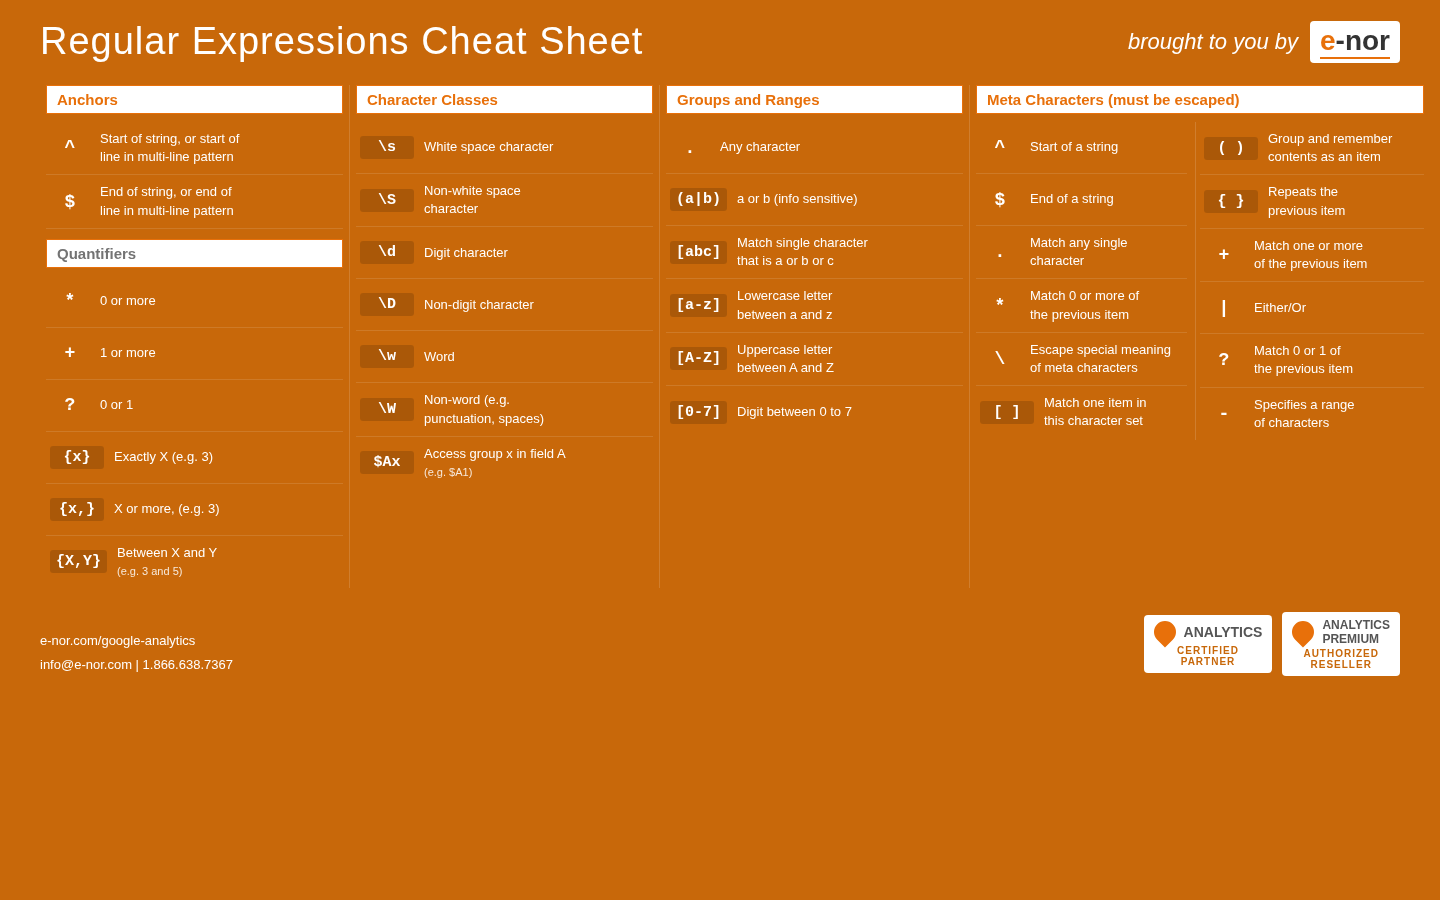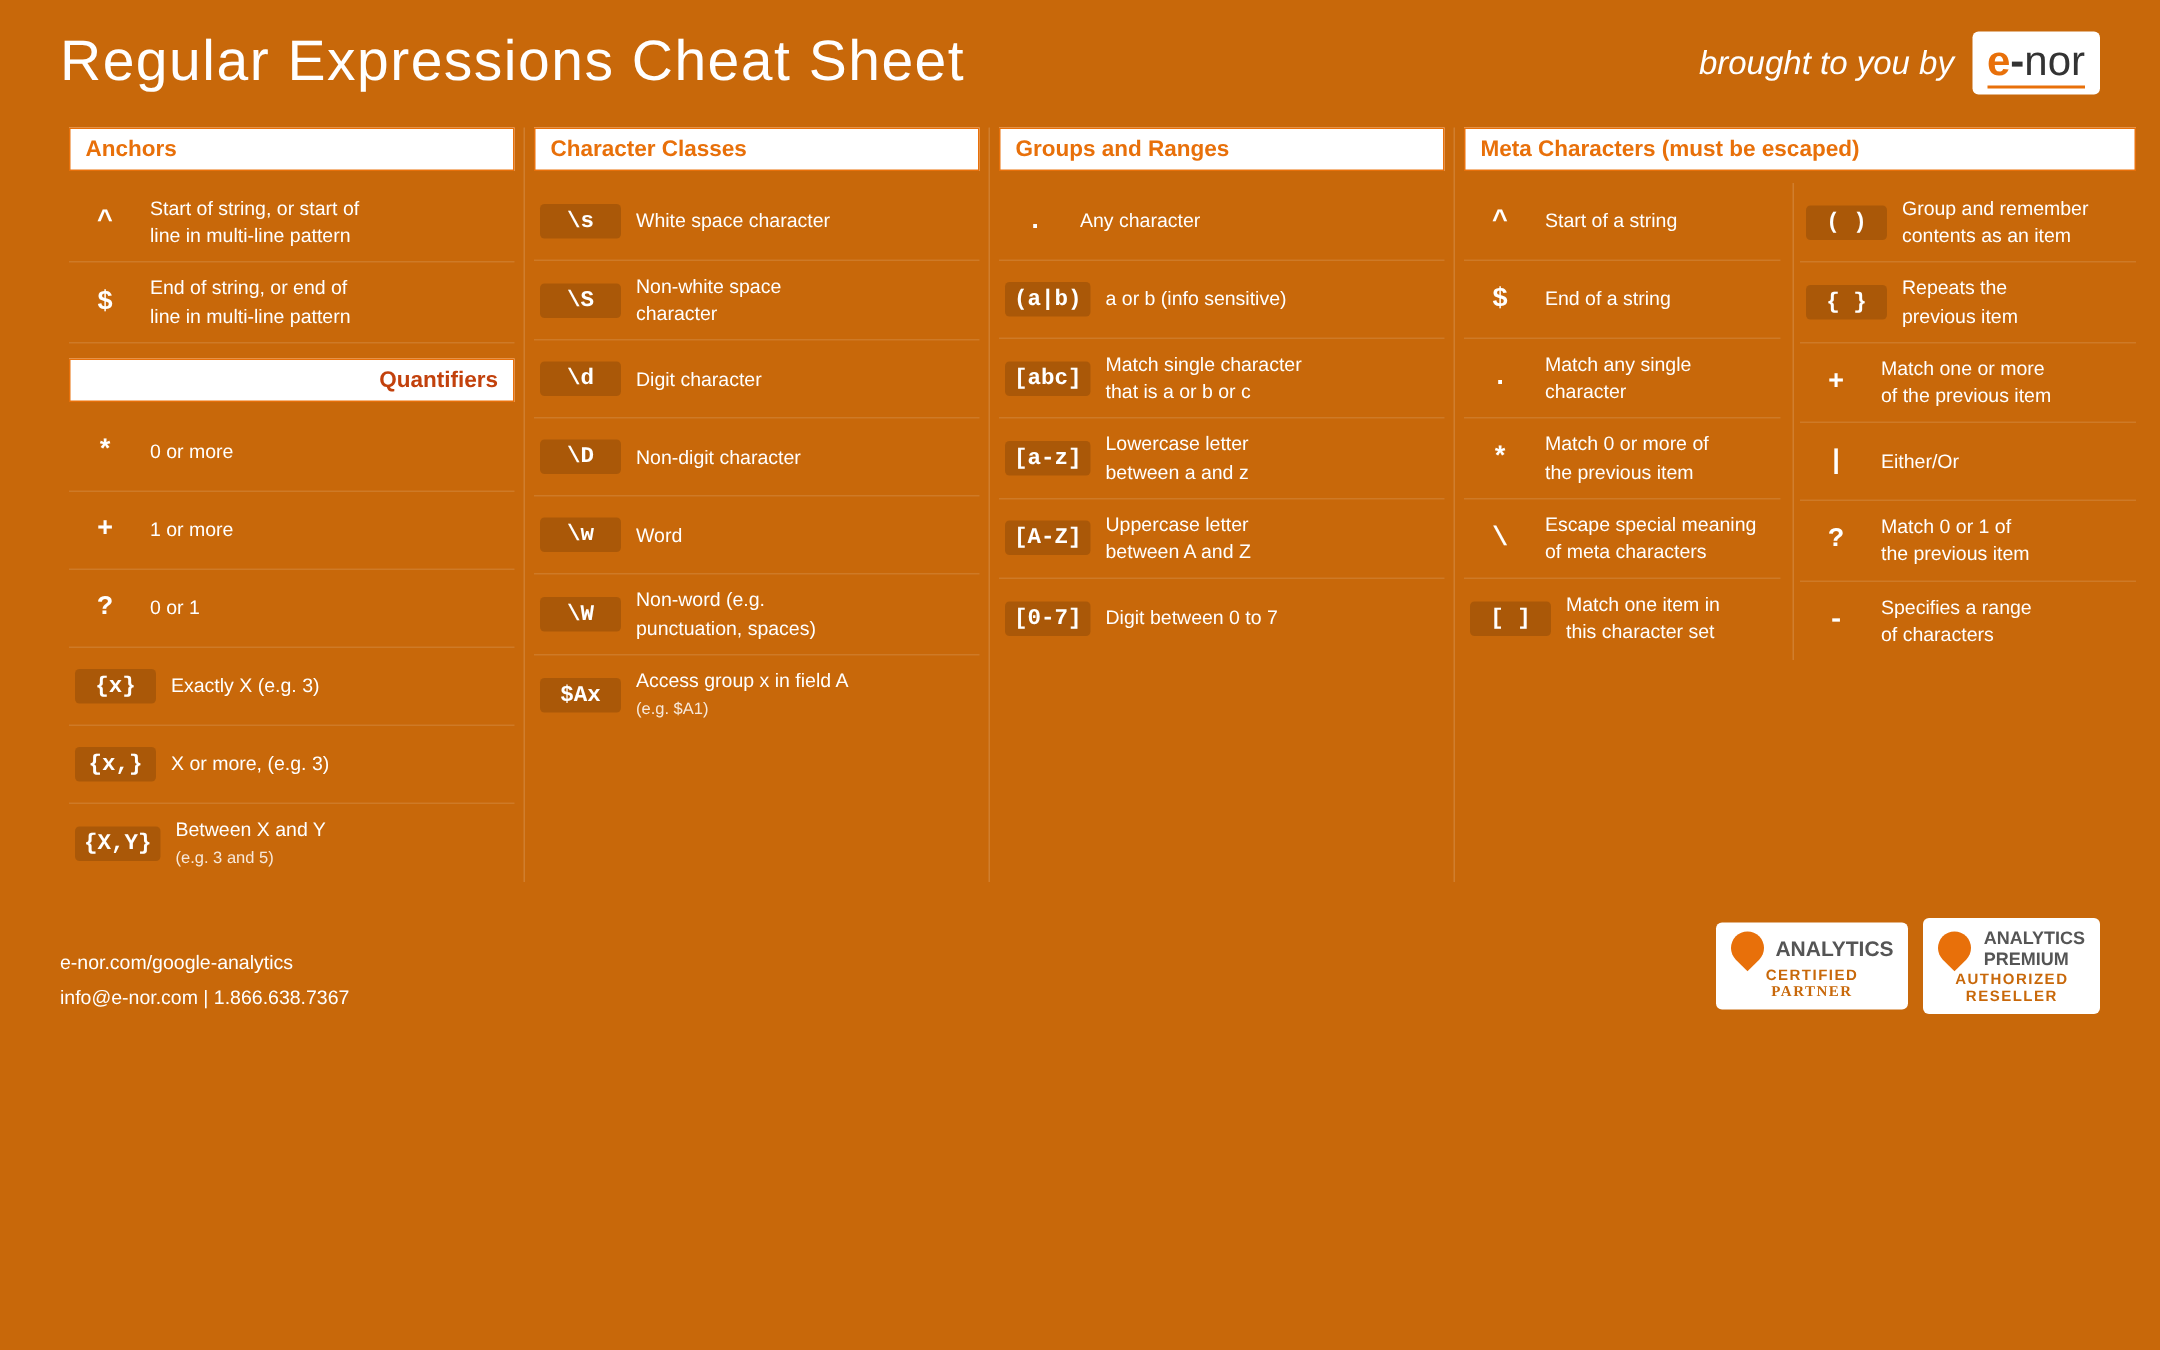--- a/index.html
+++ b/index.html
@@ -114,28 +114,27 @@
       line-height: 1.4;
     }
     .item-desc-small {
       font-size: 11px;
       color: rgba(255,255,255,0.85);
     }
 
     
     .quantifiers-header {
       background: #fff;
-      color: #c2410c;
+      color: #737373;
       font-weight: bold;
       font-size: 15px;
       padding: 5px 10px;
       margin-top: 10px;
       margin-bottom: 8px;
       border: 1px solid #e8700a;
-      text-align: right;
     }
 
     
     .ga-header {
       background: #e8700a;
       color: #fff;
       font-weight: bold;
       font-size: 14px;
       padding: 5px 10px;
       margin-top: 10px;
@@ -203,21 +202,21 @@
   </style>
 </head>
 <body>
 
 <div class="header">
   <div class="header-title">Regular Expressions Cheat Sheet</div>
   <div class="header-right">
     <span class="brought-text">brought to you by</span>
     <div class="enor-logo">
       <span class="enor-underline">
-        <span class="enor-e" style="font-size:28px;font-weight:bold;">e</span><span class="enor-dash" style="font-size:28px;font-weight:bold;">-</span><span class="enor-nor" style="font-size:28px;font-weight:normal;margin-top:36px;">nor</span>
+        <span class="enor-e" style="font-size:28px;font-weight:bold;">e</span><span class="enor-dash" style="font-size:28px;font-weight:bold;">-</span><span class="enor-nor" style="font-size:28px;font-weight:bold;margin-top:36px;">nor</span>
       </span>
     </div>
   </div>
 </div>
 
 <div class="main-grid">
 
   <div class="col">
     <div class="section-header">Anchors</div>
     <div class="item-row">
@@ -382,21 +381,21 @@
     <div>e-nor.com/google-analytics</div>
     <div>info@e-nor.com | 1.866.638.7367</div>
   </div>
   <div class="footer-right">
     <div class="badge">
       <div class="badge-icon-row">
         <div style="width:22px;height:22px;background:#e8700a;border-radius:50% 50% 50% 0;transform:rotate(-45deg);display:inline-block;"></div>
         <span style="font-weight:bold;font-size:14px;color:#555;margin-left:4px;">ANALYTICS</span>
       </div>
       <span style="font-size:10px;font-weight:bold;color:#c8680a;letter-spacing:1px;">CERTIFIED</span>
-      <span style="font-size:10px;font-weight:bold;color:#c8680a;letter-spacing:1px;font-family:Liberation Serif, serif;">PARTNER</span>
+      <span style="font-size:10px;font-weight:bold;color:#c8680a;letter-spacing:1px;">PARTNER</span>
     </div>
     <div class="badge">
       <div class="badge-icon-row">
         <div style="width:22px;height:22px;background:#e8700a;border-radius:50% 50% 50% 0;transform:rotate(-45deg);display:inline-block;"></div>
         <span style="font-weight:bold;font-size:12px;color:#555;margin-left:4px;">ANALYTICS<br>PREMIUM</span>
       </div>
       <span style="font-size:10px;font-weight:bold;color:#c8680a;letter-spacing:1px;">AUTHORIZED</span>
       <span style="font-size:10px;font-weight:bold;color:#c8680a;letter-spacing:1px;">RESELLER</span>
     </div>
   </div>

